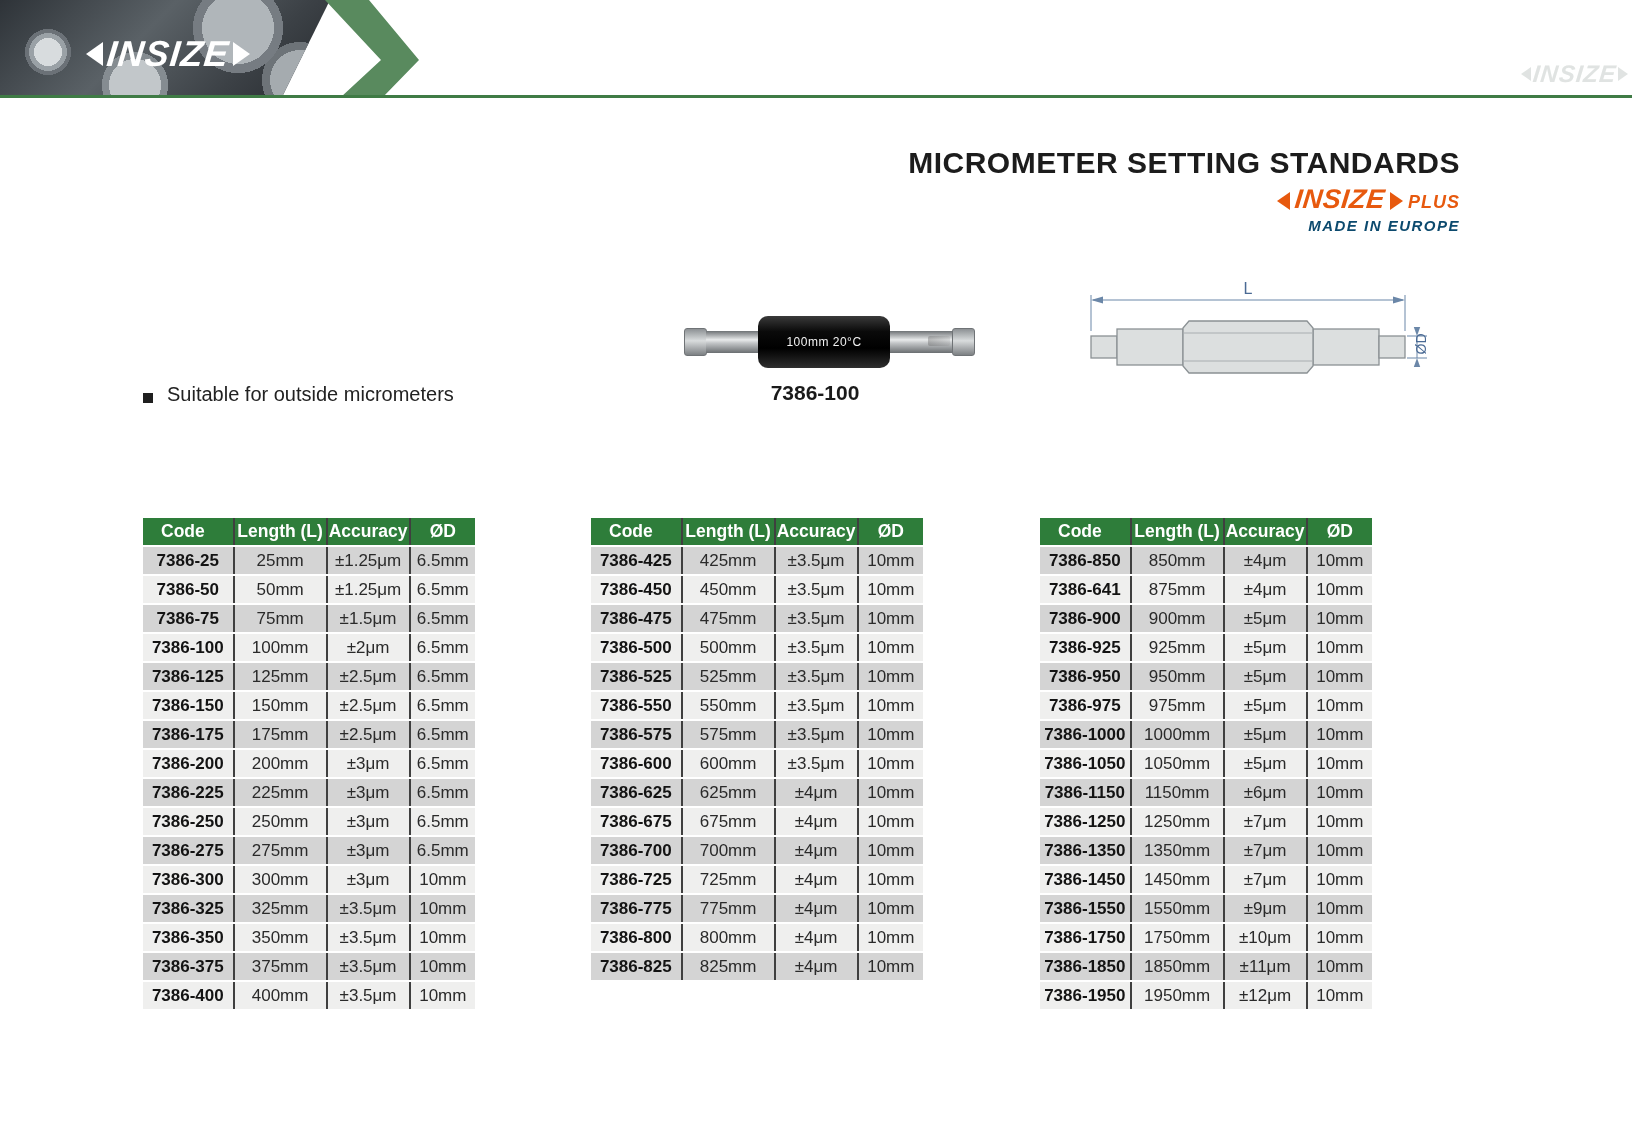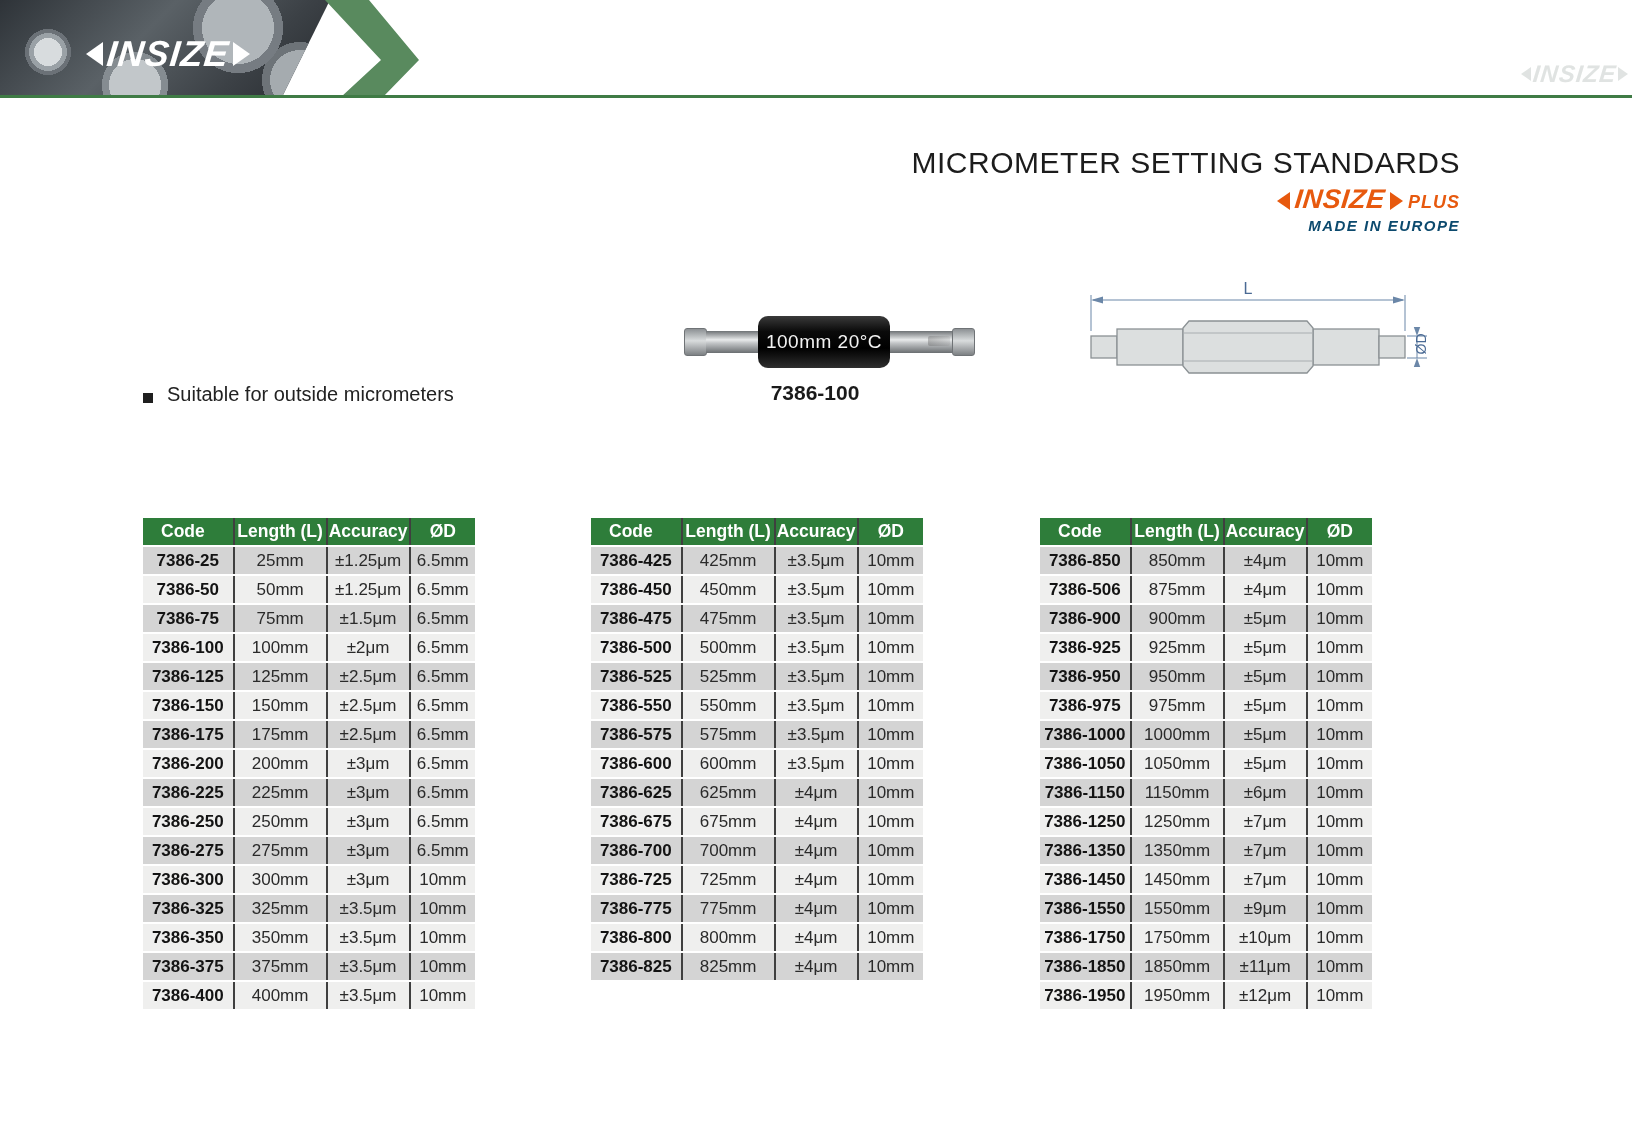--- a/index.html
+++ b/index.html
@@ -37,21 +37,21 @@
     position:absolute; top:60px; right:4px; display:flex; align-items:center; gap:2px; opacity:.9;
   }
   .watermark .word {
     color:#dde1df; font-weight:bold; font-style:italic; font-size:24px; transform:skewX(-6deg); letter-spacing:1px;
   }
   .tri-sm-left  { border-top:7px solid transparent; border-bottom:7px solid transparent; border-right:10px solid #dde1df; }
   .tri-sm-right { border-top:7px solid transparent; border-bottom:7px solid transparent; border-left:10px solid #dde1df; }
 
   
   .page-title {
-    position:absolute; top:146px; right:172px; font-size:30px; font-weight:normal;
+    position:absolute; top:146px; right:172px; font-size:30px; font-weight:bold;
     color:#1c1c1c; letter-spacing:0.5px; white-space:nowrap;
   }
   .plus-logo { position:absolute; top:184px; right:172px; display:flex; align-items:flex-end; gap:5px; }
   .plus-logo .word {
     color:#e7590e; font-weight:bold; font-style:italic; font-size:27px; transform:skewX(-6deg); letter-spacing:0.5px;
   }
   .plus-logo .plus-word {
     color:#e7590e; font-weight:bold; font-style:italic; font-size:18px; letter-spacing:1px; padding-bottom:2px;
   }
   .tri-or-left  { border-top:9px solid transparent; border-bottom:9px solid transparent; border-right:13px solid #e7590e; margin-bottom:5px;}
@@ -81,21 +81,21 @@
     background:linear-gradient(180deg,#8d9194,#d9dcdd 45%,#7c8083);
     border:1px solid #6f7376;
   }
   .tip-left { left:44px; }
   .tip-right { left:312px; }
   .std-body {
     position:absolute; top:16px; left:118px; width:132px; height:52px; border-radius:10px;
     background:linear-gradient(180deg,#3a3a3a,#0a0a0a 30%,#000 62%,#2f2f2f);
     display:flex; align-items:center; justify-content:center;
   }
-  .std-body-label { color:#f2f2f2; font-size:19px; letter-spacing:0.5px; white-space:nowrap; }
+  .std-body-label { color:#f2f2f2; font-size:12px; letter-spacing:0.5px; white-space:nowrap; }
   .product-caption {
     position:absolute; top:381px; left:640px; width:350px; text-align:center;
     font-size:21px; font-weight:bold; color:#1a1a1a;
   }
 
   
   .diagram { position:absolute; top:281px; left:1083px; }
 
   
   table.spec-table {
@@ -430,21 +430,21 @@
         </tr>
       </thead>
       <tbody>
         <tr>
           <td>7386-850</td>
           <td>850mm</td>
           <td>±4μm</td>
           <td>10mm</td>
         </tr>
         <tr>
-          <td>7386-506</td>
+          <td>7386-641</td>
           <td>875mm</td>
           <td>±4μm</td>
           <td>10mm</td>
         </tr>
         <tr>
           <td>7386-900</td>
           <td>900mm</td>
           <td>±5μm</td>
           <td>10mm</td>
         </tr>

